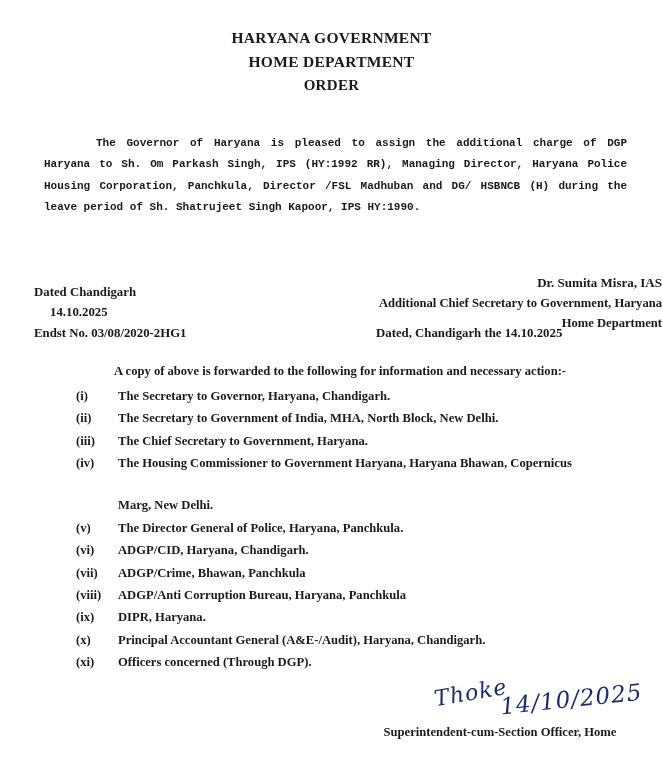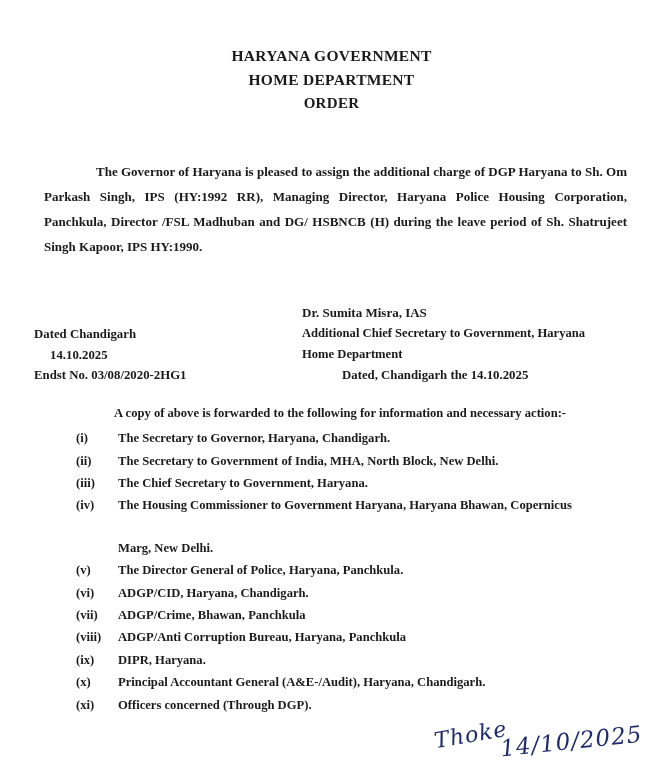--- a/index.html
+++ b/index.html
@@ -13,54 +13,55 @@
     font-family: "Liberation Serif", serif;
     color: #1a1a1a;
     overflow: hidden;
     position: relative;
   }
   .page {
     position: relative;
     width: 663px;
     height: 762px;
     box-sizing: border-box;
-    padding: 44px 30px 10px 30px;
+    padding: 26px 30px 10px 30px;
   }
   .heading {
     text-align: center;
     font-weight: bold;
     font-size: 15.5px;
     letter-spacing: 0.3px;
     line-height: 1.55;
   }
   .heading .l1 { font-size: 15.5px; }
   .heading .l2 { font-size: 15.5px; }
   .heading .l3 { font-size: 15px; }
   .body-para {
-    margin-top: 45px;
-    font-size: 13px;
+    margin-top: 36px;
+    font-size: 11px;
     line-height: 1.92;
     text-align: justify;
     text-justify: inter-word;
     font-weight: bold;
     padding: 0 6px 0 14px;
+    font-family: Liberation Mono, monospace;
   }
   .body-para .indent { display: inline-block; width: 52px; }
 
   .sign-block {
     margin-top: 42px;
     position: relative;
     height: 66px;
   }
   .sign-right {
     position: absolute;
     left: 272px;
-    top: 0;
+    top: 12px;
     width: 360px;
-    text-align: left;
+    text-align: right;
     font-size: 12.6px;
     font-weight: bold;
     line-height: 1.62;
   }
   .sign-right .name { font-size: 13px; }
   .dated-left {
     position: absolute;
     left: 4px;
     top: 22px;
     font-size: 12.8px;
@@ -69,21 +70,21 @@
   }
   .dated-left .d2 { display: block; padding-left: 16px; }
 
   .endst-row {
     position: relative;
     height: 22px;
     font-size: 12.8px;
     font-weight: bold;
   }
   .endst-left { position: absolute; left: 4px; top: 0; }
-  .endst-right { position: absolute; left: 312px; top: 0; }
+  .endst-right { position: absolute; left: 346px; top: 0; }
 
   .copy-line {
     margin-top: 16px;
     font-size: 12.6px;
     font-weight: bold;
     padding-left: 84px;
   }
 
   .list {
     margin-top: 6px;

